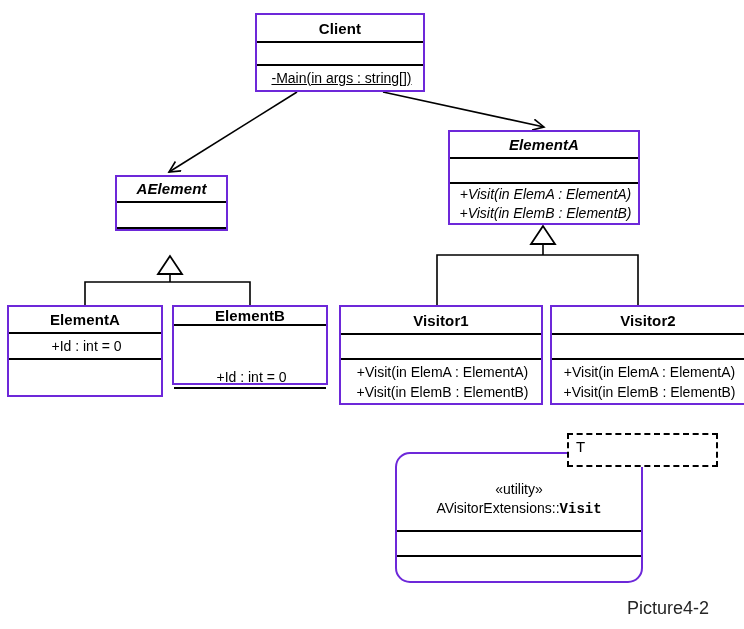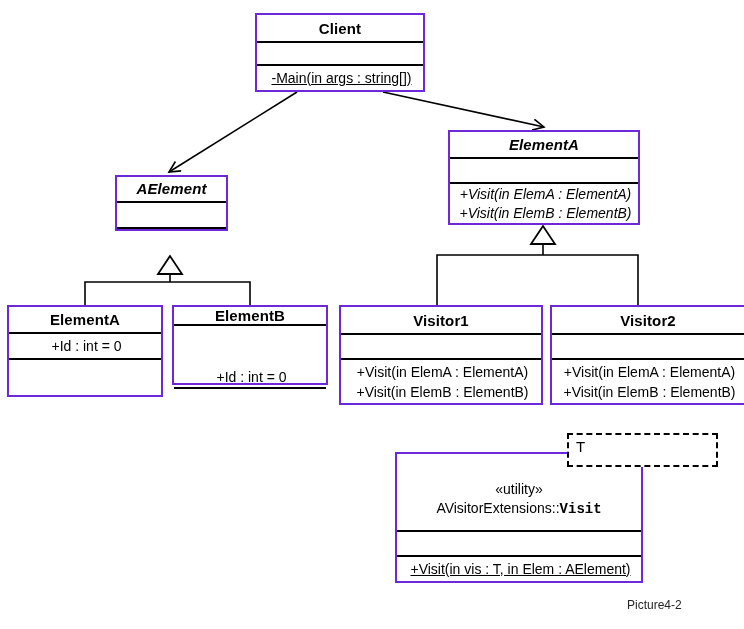--- a/index.html
+++ b/index.html
@@ -28,21 +28,21 @@
     display:flex; flex-direction:column; justify-content:center; align-items:center;
     font-size:14px; line-height:19px; padding-top:14px;
   }
   .uheader .b { font-weight:700;font-family:Liberation Mono, monospace; }
   .tbox {
     position:absolute; z-index:3; box-sizing:border-box;
     border:2px dashed #000; background:#fff;
     font-size:15px; padding:3px 0 0 7px;
   }
   .caption {
-    position:absolute; font-size:12px; color:#262626; z-index:2; white-space:nowrap;
+    position:absolute; font-size:18px; color:#262626; z-index:2; white-space:nowrap;
   }
 </style>
 </head>
 <body>
 
 <div id="canvas">
 
   <svg class="connectors" width="744" height="629" viewBox="0 0 744 629">
     <defs>
       <marker id="openArrow" markerWidth="16" markerHeight="14" refX="13" refY="6" orient="auto" markerUnits="userSpaceOnUse">
@@ -111,29 +111,26 @@
 
   <div class="box" style="left:550px;top:305px;width:196px;height:100px;">
     <div class="sec title" style="height:28px">Visitor2</div>
     <div class="sec" style="height:25px"></div>
     <div class="sec last members" style="padding-top:2px">
       <div class="member" style="line-height:20px">+Visit(in ElemA : ElementA)</div>
       <div class="member" style="line-height:20px">+Visit(in ElemB : ElementB)</div>
     </div>
   </div>
 
-  <div class="box" style="left:395px;top:452px;width:248px;height:131px;">
+  <div class="box" style="left:395px;top:452px;width:248px;height:131px;border-radius:15px;">
     <div class="sec uheader" style="height:78px">
       <div>«utility»</div>
       <div><span>AVisitorExtensions::</span><span class="b">Visit</span></div>
     </div>
     <div class="sec" style="height:25px"></div>
-    <div class="sec last members vcenter">
-      <div class="member static-member">+Visit(in vis : T, in Elem : AElement)</div>
-    </div>
   </div>
 
   <div class="tbox" style="left:567px;top:433px;width:151px;height:34px;">
     <span>T</span>
   </div>
 
   <div class="caption" style="left:627px;top:598px;">Picture4-2</div>
 
 </div>
 

